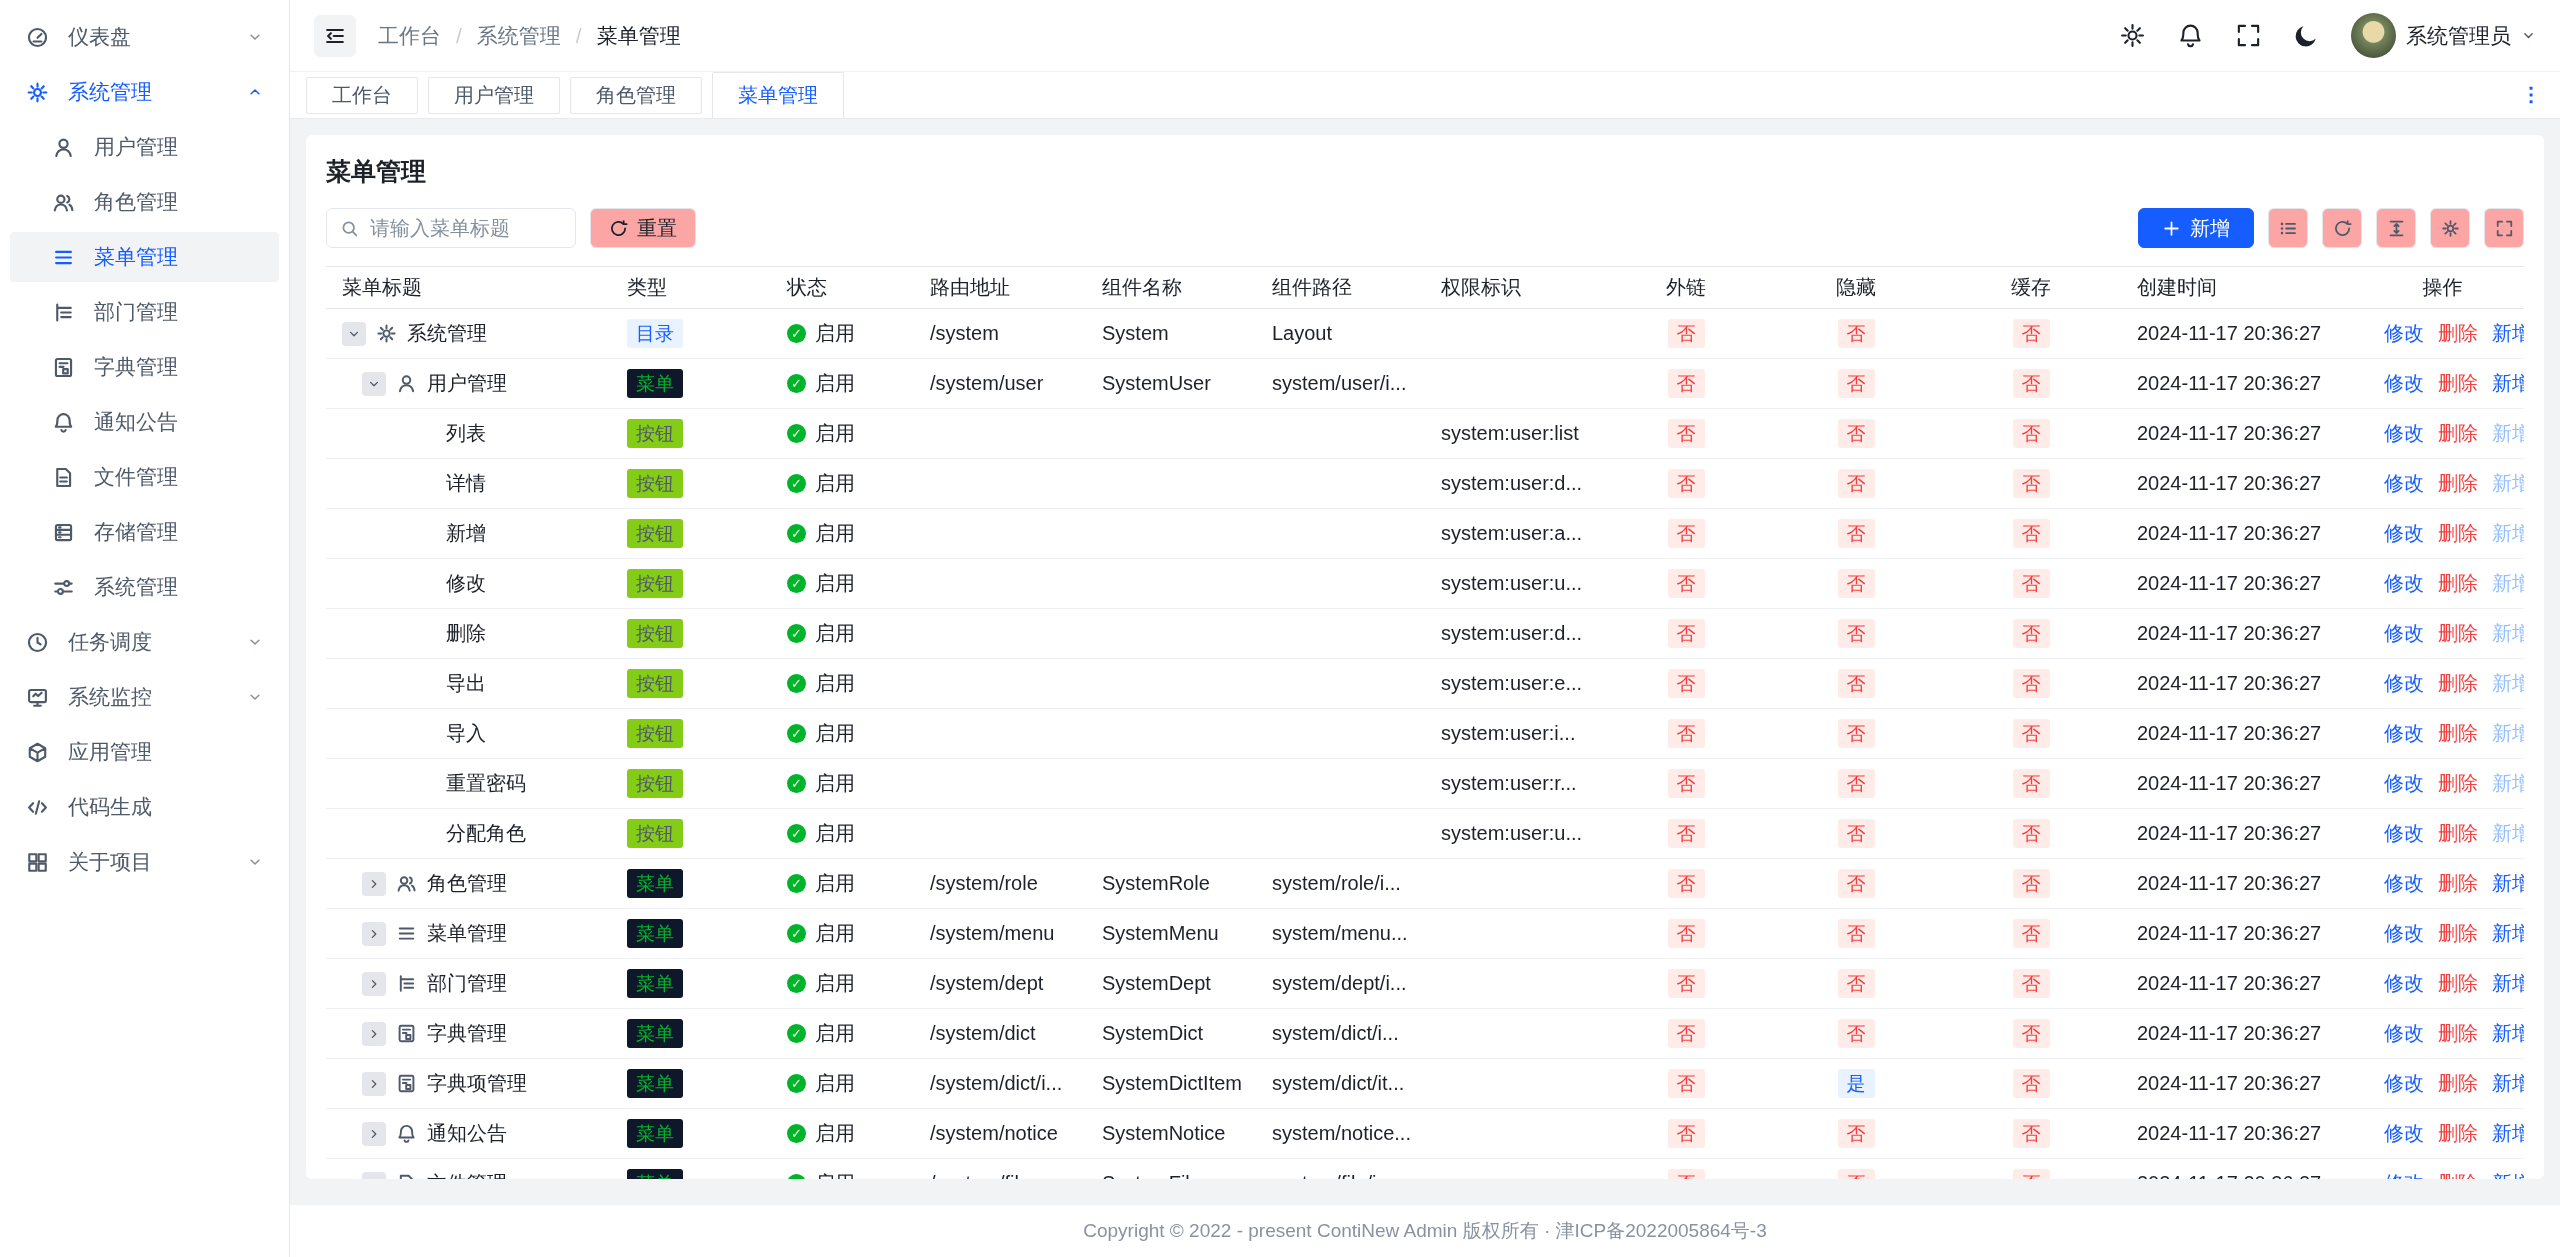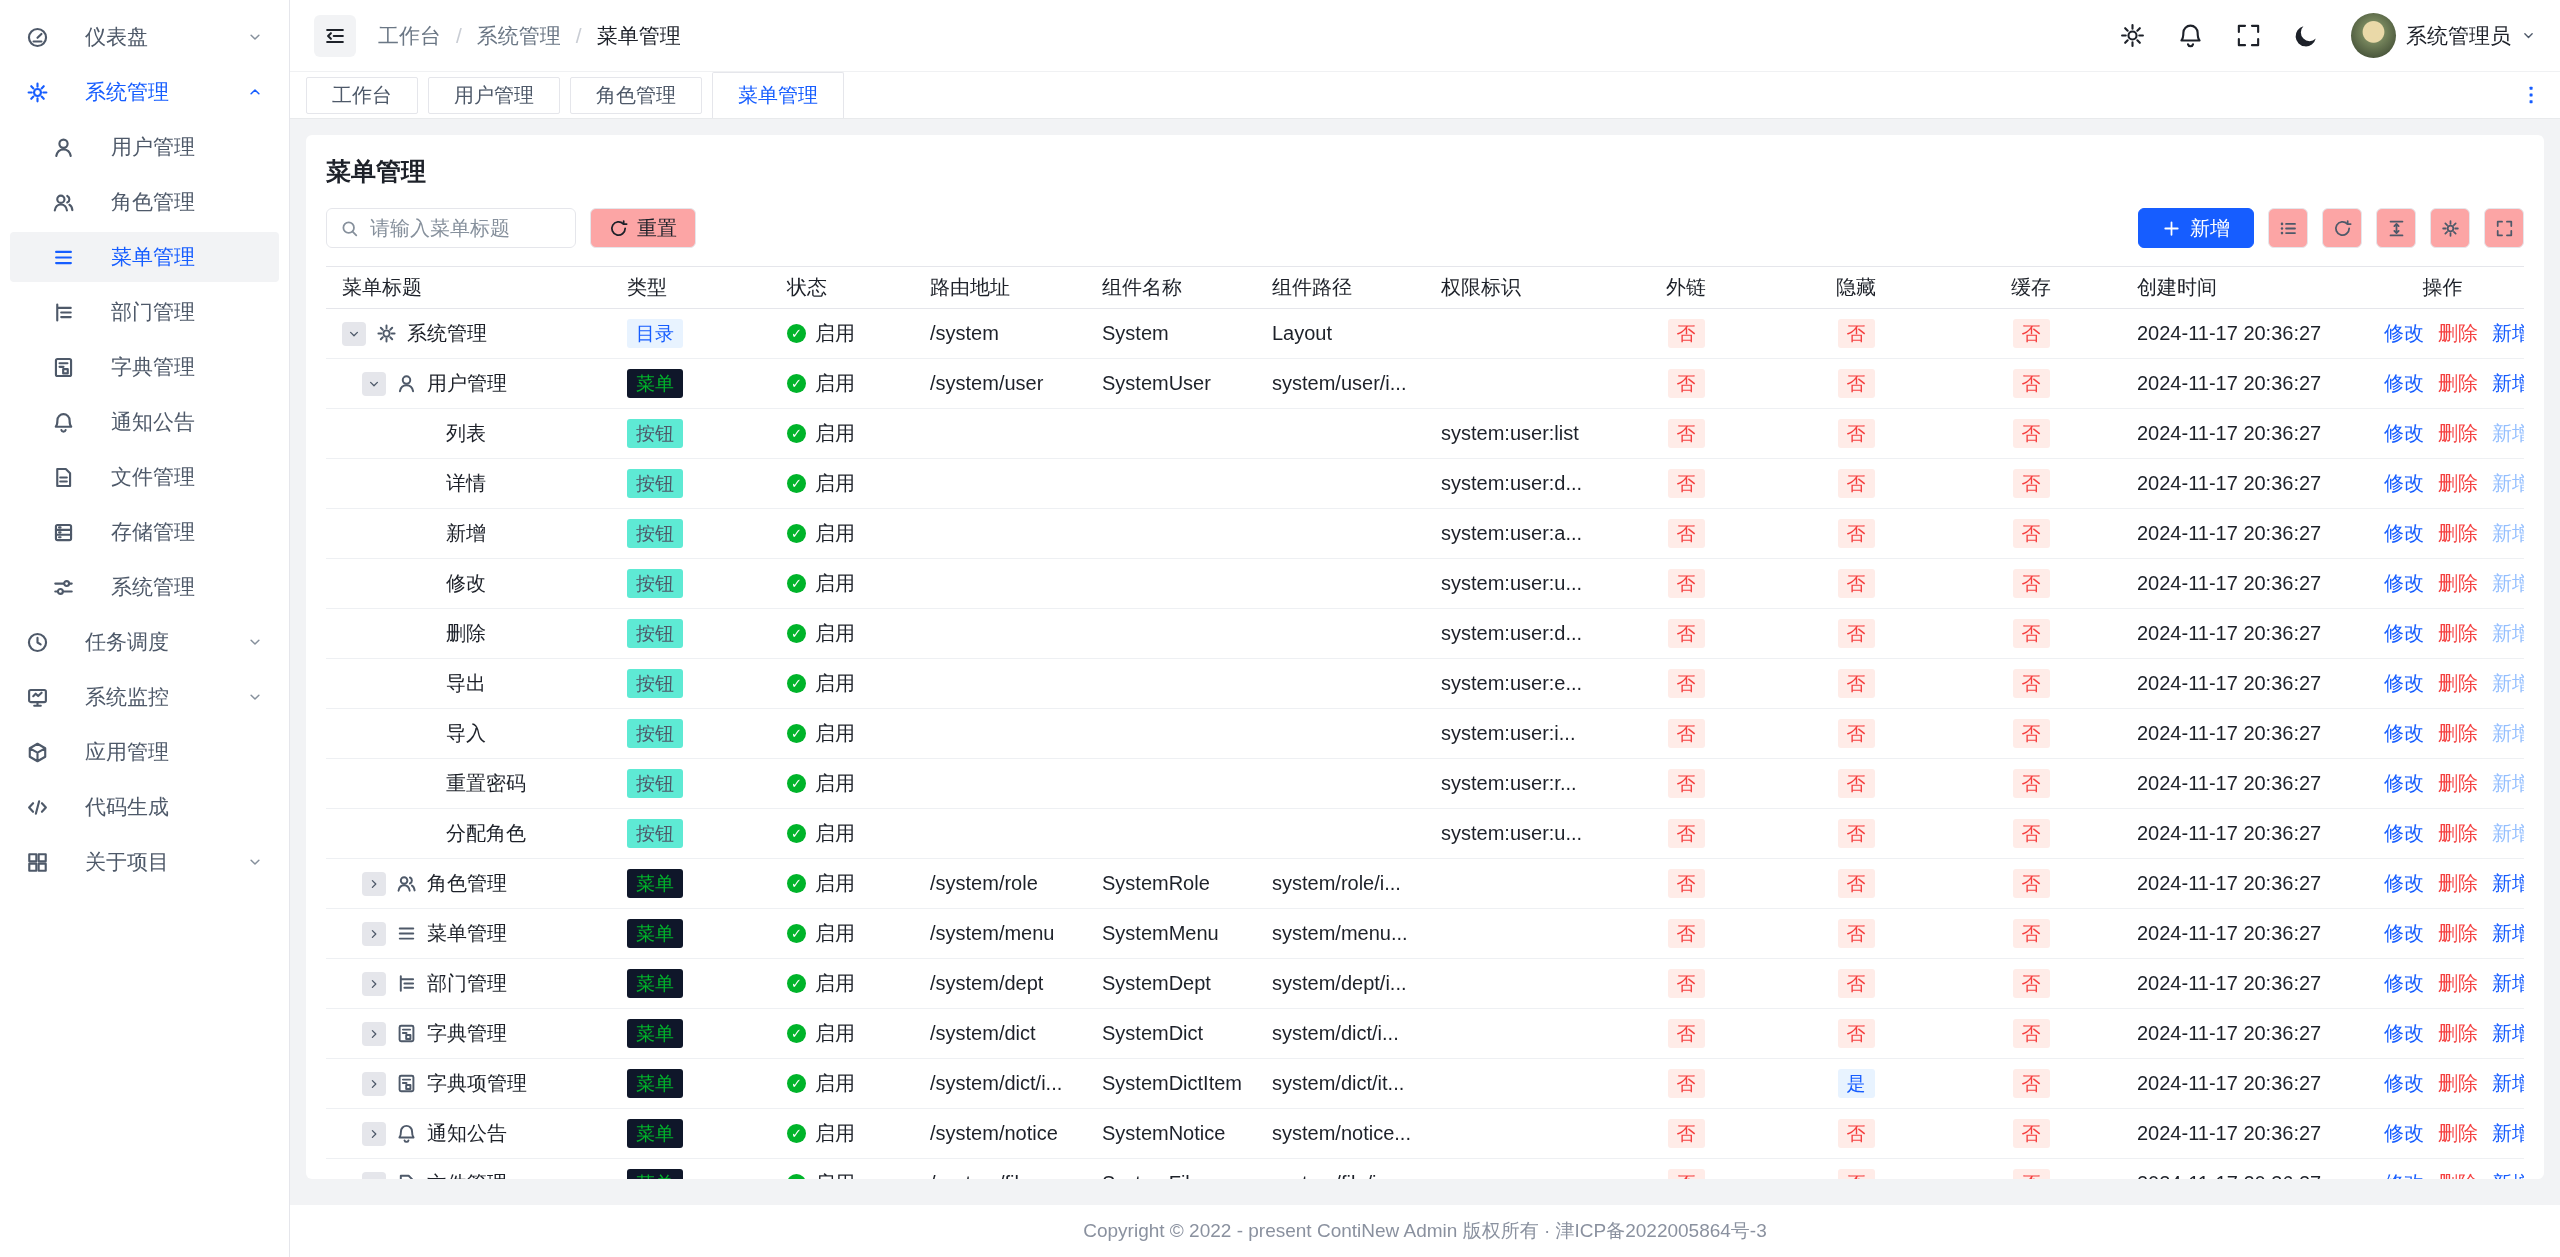--- a/index.html
+++ b/index.html
@@ -9,21 +9,21 @@
   .app{display:flex;width:2560px;height:1257px;}
 
   
   .sidebar{width:290px;flex-shrink:0;background:#fff;border-right:1px solid #e5e6eb;display:flex;flex-direction:column;}
   .logo{height:72px;display:flex;align-items:center;padding-left:17px;gap:12px;flex-shrink:0;cursor:pointer;}
   .logo-text{font-size:29px;font-weight:700;letter-spacing:-.5px;white-space:nowrap;}
   .menu{padding:12px 0;overflow:hidden;}
   .side-item{height:50px;margin:0 10px 5px;border-radius:4px;display:flex;align-items:center;
     padding:0 16px;font-size:21px;color:#4e5969;cursor:pointer;white-space:nowrap;}
   .side-item .ic{width:23px;height:23px;flex-shrink:0;}
-  .side-item .lbl{margin-left:36px;flex:1;overflow:hidden;}
+  .side-item .lbl{margin-left:19px;flex:1;overflow:hidden;}
   .side-item .chev{width:16px;height:16px;color:#86909c;}
   .side-item.sub{padding-left:42px;}
   .side-item.parent-active{color:#165dff;}
   .side-item.parent-active .chev{color:#165dff;}
   .side-item.selected{background:#f2f3f5;color:#165dff;}
 
   
   .main{flex:1;min-width:0;display:flex;flex-direction:column;}
   .topbar{height:72px;background:#fff;border-bottom:1px solid #f0f1f3;display:flex;align-items:center;
     padding:0 24px;flex-shrink:0;}
@@ -81,21 +81,21 @@
   .w-hidden{width:170px;}.w-cache{width:180px;}.w-created{width:240px;}
   th.col-center,td.col-center{text-align:center;}
   .tree-cell{display:flex;align-items:center;gap:10px;}
   .expander{width:24px;height:24px;background:#e5e6eb;border-radius:4px;color:#4e5969;flex-shrink:0;
     display:inline-flex;align-items:center;justify-content:center;cursor:pointer;}
   .expander .ic{width:14px;height:14px;}
   .row-icon{width:21px;height:21px;color:#4e5969;flex-shrink:0;}
   .badge{display:inline-block;padding:3px 9px;border-radius:3px;font-size:19px;line-height:1.25;}
   .badge-dir{color:#165dff;background:#e8f3ff;}
   .badge-menu{color:#00b42a;background:#0f172a;}
-  .badge-btn{color:#4e5969;background:#5eead4;}
+  .badge-btn{color:#4e5969;background:#84cc16;}
   .badge-no{color:#f53f3f;background:#ffece8;}
   .badge-yes{color:#165dff;background:#e8f3ff;}
   .status{display:inline-flex;align-items:center;gap:9px;}
   .status-dot{width:19px;height:19px;border-radius:50%;background:#00b42a;color:#fff;font-size:13px;
     display:inline-flex;align-items:center;justify-content:center;flex-shrink:0;}
   .actions a{margin:0 7px;color:#165dff;text-decoration:none;cursor:pointer;}
   .actions a.danger{color:#f53f3f;}
   .actions a.disabled{color:#94bfff;cursor:default;}
 
   

